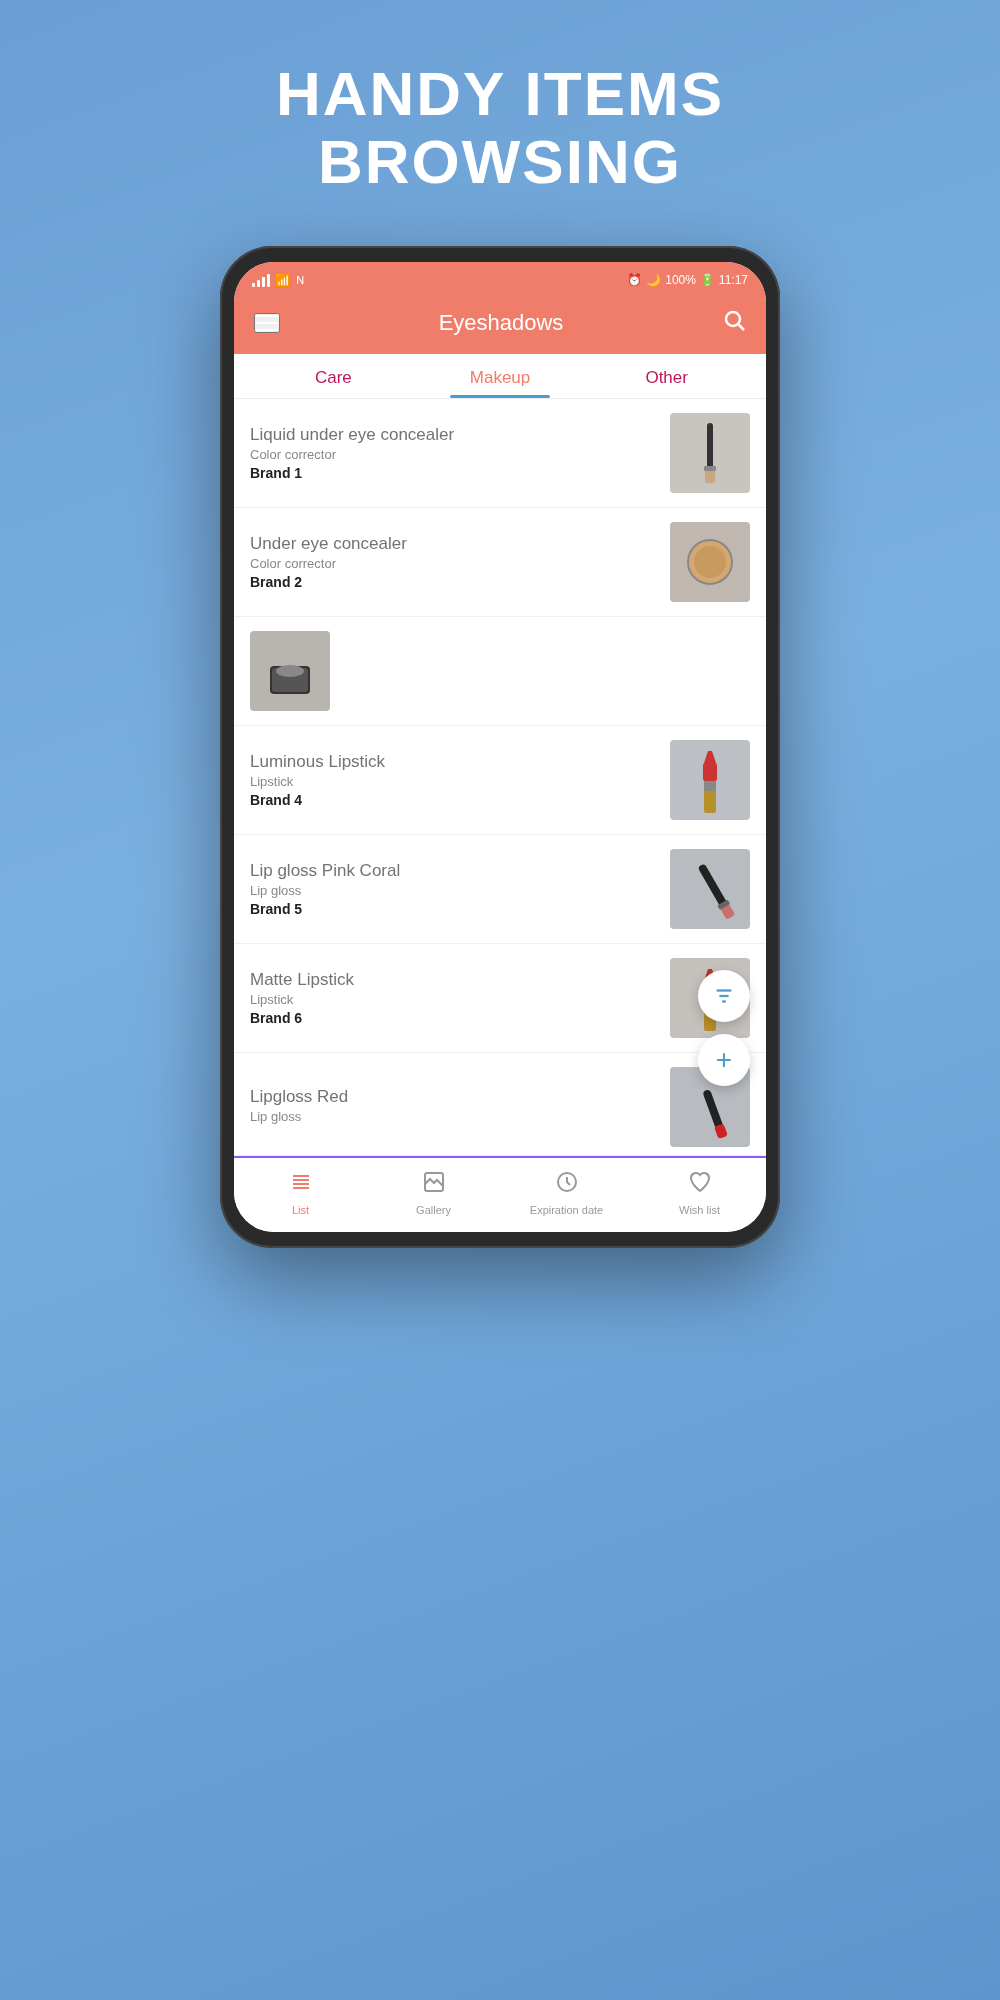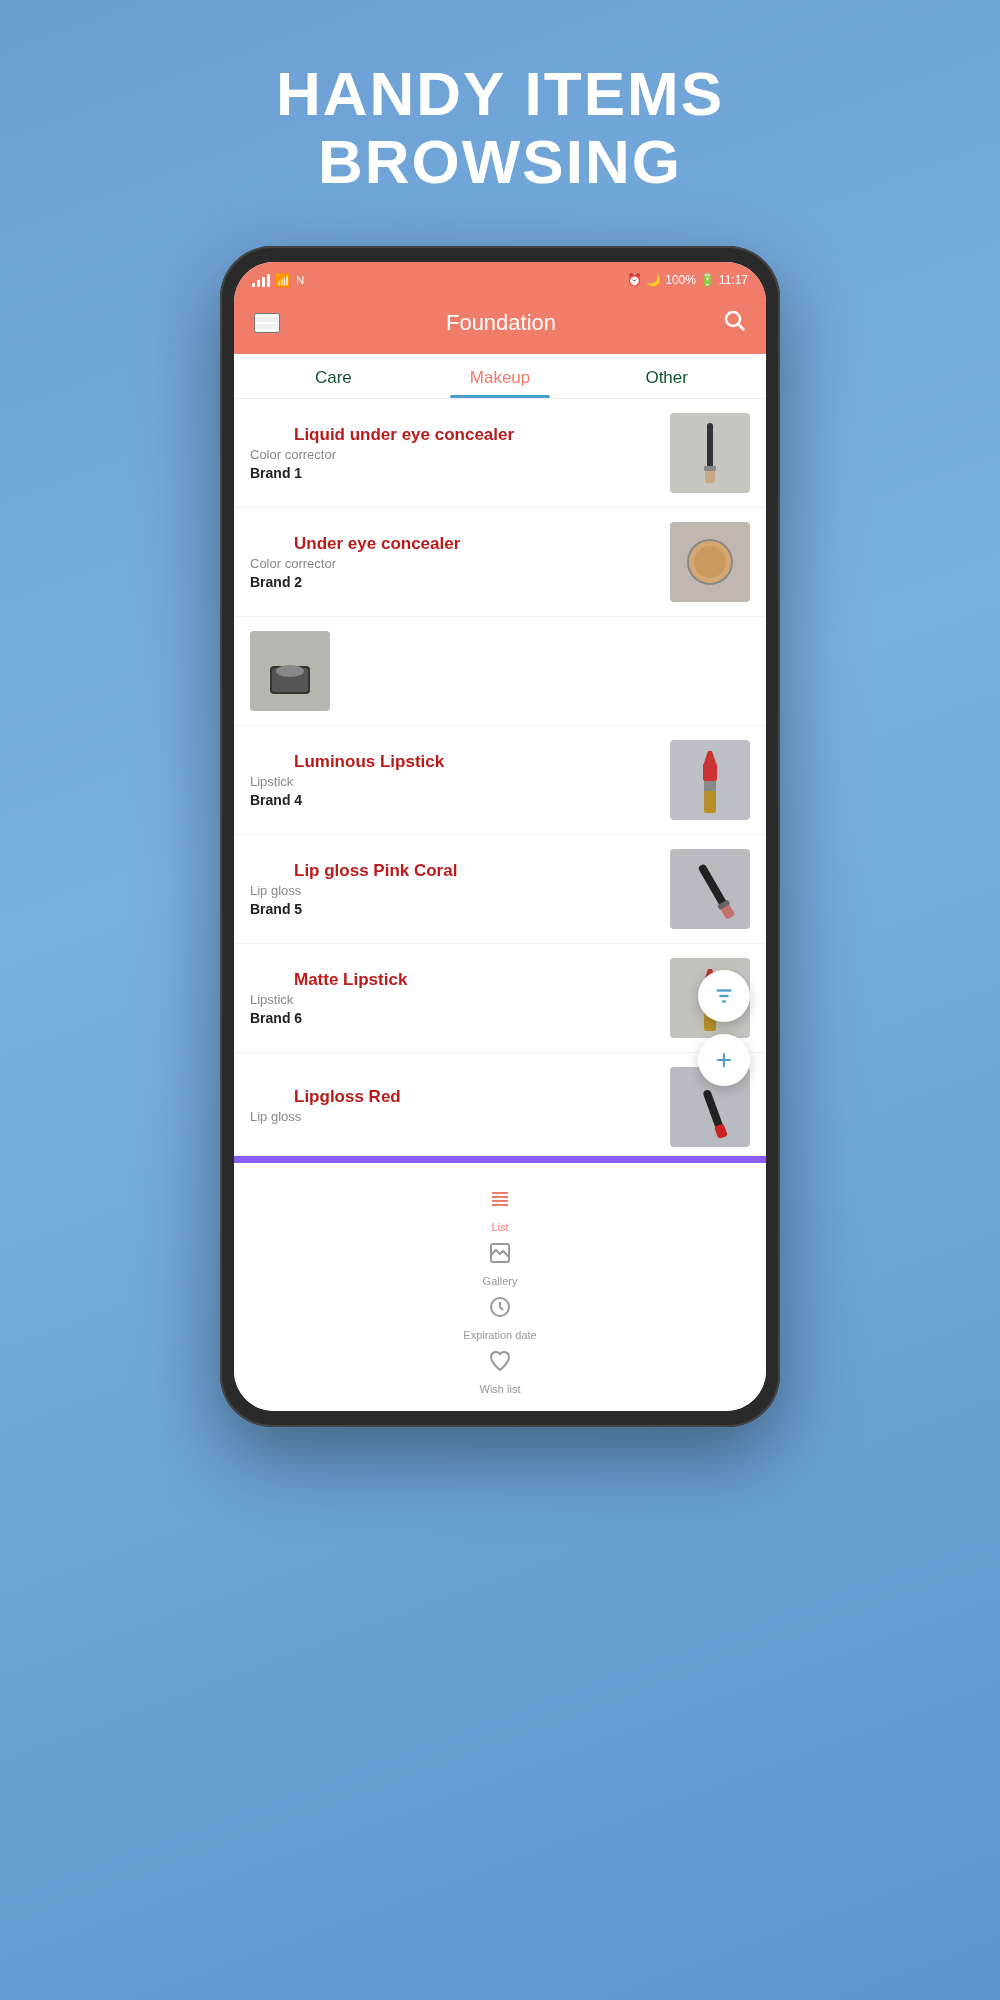--- a/index.html
+++ b/index.html
@@ -112,21 +112,21 @@
       display: flex;
       background: white;
       border-bottom: 1px solid #eee;
       padding: 0 16px;
     }
     .tab {
       flex: 1;
       text-align: center;
       padding: 14px 8px 10px;
       font-size: 17px;
-      color: #14532d;
+      color: #be185d;
       cursor: pointer;
       position: relative;
     }
     .tab.active {
       color: #f07c6a;
     }
     .tab.active::after {
       content: '';
       position: absolute;
       bottom: 0;
@@ -148,24 +148,23 @@
       padding: 14px 16px;
       border-bottom: 1px solid #f0f0f0;
       gap: 12px;
       cursor: pointer;
     }
     .list-item-info {
       flex: 1;
     }
     .item-title {
       font-size: 17px;
-      color: #b91c1c;
-      font-weight: 700;
+      color: #737373;
+      font-weight: 400;
       margin-bottom: 2px;
-      margin-left: 44px;
     }
     .item-category {
       font-size: 13px;
       color: #888;
       margin-bottom: 3px;
     }
     .item-brand {
       font-size: 14px;
       font-weight: 700;
       color: #222;
@@ -241,23 +240,22 @@
       justify-content: center;
       cursor: pointer;
       color: #4a9dcc;
       font-size: 26px;
       border: none;
     }
     
     .bottom-nav {
       background: white;
       display: flex;
-      border-top: 7px solid #8b5cf6;
-      padding: 20px 0 12px;
-      flex-direction: column;
+      border-top: 2px solid #8b5cf6;
+      padding: 8px 0 12px;
     }
     .nav-item {
       flex: 1;
       display: flex;
       flex-direction: column;
       align-items: center;
       gap: 4px;
       cursor: pointer;
       padding: 4px 0;
     }
@@ -310,21 +308,21 @@
         <span>11:17</span>
       </div>
     </div>
 
     <div class="top-bar">
       <button class="hamburger-icon">
         <div class="hamburger-line"></div>
         <div class="hamburger-line"></div>
         <div class="hamburger-line"></div>
       </button>
-      <span class="top-bar-title">Foundation</span>
+      <span class="top-bar-title">Eyeshadows</span>
       <button class="search-icon-btn">
         <svg width="24" height="24" viewBox="0 0 24 24" fill="none" stroke="white" stroke-width="2.5">
           <circle cx="11" cy="11" r="7"></circle>
           <line x1="16.5" y1="16.5" x2="22" y2="22"></line>
         </svg>
       </button>
     </div>
 
     <div class="tabs">
       <div class="tab">

